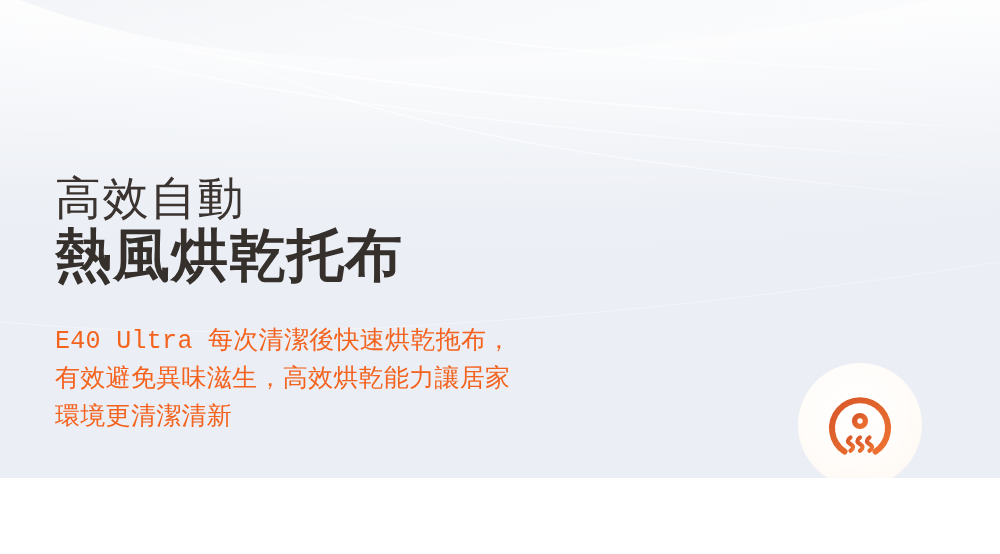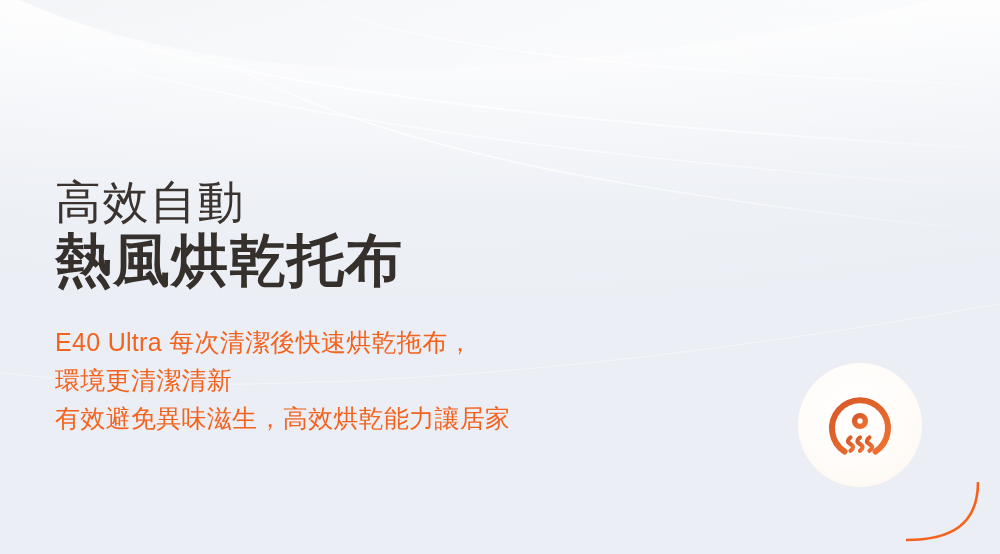--- a/index.html
+++ b/index.html
@@ -9,23 +9,24 @@
   body {
     width: 1000px;
     height: 554px;
     overflow: hidden;
     font-family: "Liberation Sans", "DejaVu Sans", sans-serif;
   }
 
   #promo-banner {
     position: relative;
     width: 1000px;
-    height: 554px;
+    height: 478px;
     background: #edf0f5;
     overflow: hidden;
+    font-family: Liberation Mono, monospace;
   }
 
   
   .bg-base {
     position: absolute;
     inset: 0;
     background:
       radial-gradient(120% 70% at 46% -14%, #fdfdfe 0%, #f7f8fa 34%, #eef1f6 66%, #ebeef4 100%);
   }
   .bg-top-sheen {
@@ -176,22 +177,22 @@
       <path d="M978 482 C 978 524, 952 540, 906 540" fill="none" stroke="#f4631e" stroke-width="2.6"></path>
       <path d="M906 540 L 96 540" fill="none" stroke="url(#frameHorizFade)" stroke-width="2.6"></path>
     </svg>
   </div>
 
   <div class="copy">
     <div class="headline-sub">高效自動</div>
     <div class="headline-main">熱風烘乾托布</div>
     <div class="body-copy">
       <span class="body-line">E40 Ultra 每次清潔後快速烘乾拖布，</span>
+      <span class="body-line">有效避免異味滋生，高效烘乾能力讓居家</span>
       <span class="body-line">環境更清潔清新</span>
-      <span class="body-line">有效避免異味滋生，高效烘乾能力讓居家</span>
     </div>
   </div>
 
   <div class="icon-badge">
     <div class="icon-badge-glyph">
       <svg viewBox="0 0 88 88" aria-hidden="true">
         <defs>
           <linearGradient id="glyphGrad" x1="0" y1="0" x2="1" y2="1">
             <stop offset="0" stop-color="#d9572a"></stop>
             <stop offset="0.45" stop-color="#e0642c"></stop>

